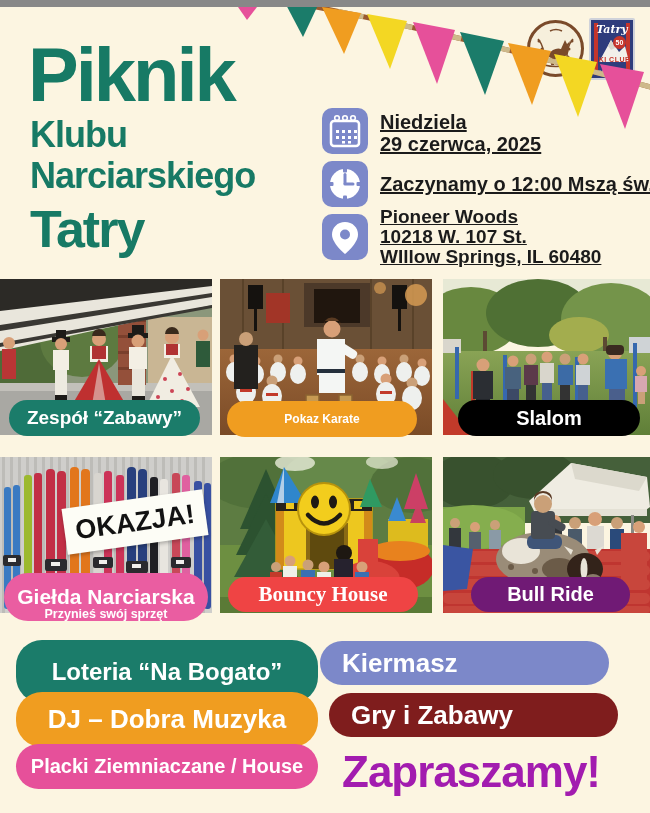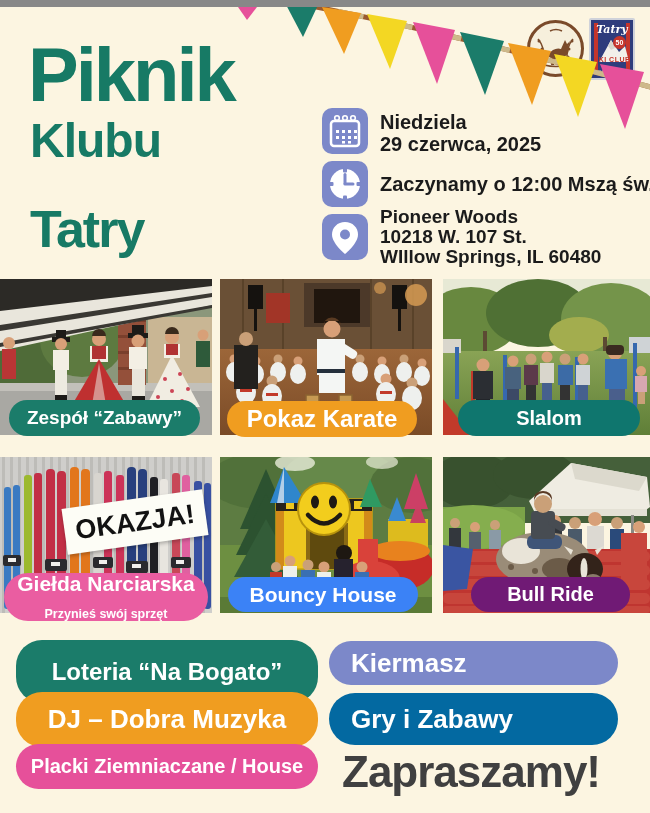--- a/index.html
+++ b/index.html
@@ -5,36 +5,36 @@
   * { margin:0; padding:0; box-sizing:border-box; }
   body { background:#888; font-family:"Liberation Sans", sans-serif; }
   .poster {
     position:relative; width:650px; height:813px; margin:7px auto;
     background:#fcf5e1; overflow:hidden;padding-left:48px;
   }
   .abs { position:absolute; }
   
   .title-line { position:absolute; font-weight:bold; line-height:1; letter-spacing:-1px; }
   .t1 { left:28px; top:30px;  font-size:76px; letter-spacing:-3px; }
-  .t2 { left:30px; top:110px; font-size:48px; }
+  .t2 { left:30px; top:110px; font-size:36px; }
   .t3 { left:30px; top:151px; font-size:36px; }
   .t4 { left:30px; top:196px; font-size:52px; letter-spacing:-2px; }
   
   .info-icon { position:absolute; left:322px; width:46px; height:46px; border-radius:10px; }
   .info-text { position:absolute; left:380px; color:#1b1b1b; font-weight:bold; }
-  .info-text div { white-space:nowrap; }
+  .info-text div { white-space:nowrap;text-decoration:underline; }
   
   .photo { position:absolute; overflow:hidden; }
   .photo svg { display:block; }
   
   .pill {
     position:absolute; display:flex; align-items:center; justify-content:center;
     color:#fff; font-weight:bold; border-radius:26px; white-space:nowrap;
   }
-  .pill.two-line { flex-direction:column; justify-content:space-between; line-height:1.05; }
+  .pill.two-line { flex-direction:column; justify-content:flex-end; line-height:1.05; }
   .pill.left-align { justify-content:flex-start; padding-left:22px; }
   .pill .sub { font-size:12.5px; }
   
   .okazja {
     position:absolute; left:64px; top:492px; width:142px; height:46px;
     background:#fdfdf6; color:#121212; font-weight:bold; font-size:27px;
     display:flex; align-items:center; justify-content:center;
     transform:rotate(-8deg); box-shadow:0 2px 4px rgba(0,0,0,.25);
     letter-spacing:0px;
   }
@@ -101,20 +101,21 @@
     <polygon points="367,7 407,14 390,62" fill="#f3d723"></polygon>
     <polygon points="413,15 455,23 437,77" fill="#e6509a"></polygon>
     <polygon points="460,25 504,34 485,88" fill="#1b7c6a"></polygon>
     <polygon points="508,36 551,44 532,98" fill="#f09d20"></polygon>
     <polygon points="554,47 597,55 578,110" fill="#f3d723"></polygon>
     <polygon points="600,57 644,65 625,122" fill="#e6509a"></polygon>
   </svg>
 
   <div class="title-line t1" style="color: rgb(23, 122, 101);">Piknik</div>
   <div class="title-line t2" style="color: rgb(23, 122, 101);">Klubu</div>
+  <div class="title-line t3" style="color: rgb(23, 122, 101);">Narciarskiego</div>
   <div class="title-line t4" style="color: rgb(23, 122, 101);">Tatry</div>
 
   <div class="info-icon" style="top: 101px; background: rgb(124, 136, 201);">
     <svg width="46" height="46" viewBox="0 0 46 46">
       <rect x="9" y="13" width="28" height="25" rx="3" fill="none" stroke="#fff" stroke-width="2.5"></rect>
       <circle cx="15" cy="10" r="2.3" fill="none" stroke="#fff" stroke-width="1.6"></circle>
       <circle cx="23" cy="10" r="2.3" fill="none" stroke="#fff" stroke-width="1.6"></circle>
       <circle cx="31" cy="10" r="2.3" fill="none" stroke="#fff" stroke-width="1.6"></circle>
       <g fill="#fff">
         <rect x="14" y="22" width="3" height="3"></rect>
@@ -516,30 +517,30 @@
       <rect x="88" y="54" width="24" height="28" rx="4" fill="#474c52"></rect>
       <rect x="108" y="60" width="18" height="8" rx="4" fill="#474c52" transform="rotate(28 108 60)"></rect>
       <circle cx="100" cy="47" r="9" fill="#caa078"></circle>
       <path d="M91,45 a9,9 0 0 1 18,0 l0,-4 a9,7 0 0 0 -18,0 z" fill="#5a3a24"></path>
     </svg>
   </div>
 
   <div class="okazja">OKAZJA!</div>
 
   <div class="pill" style="left: 9px; top: 393px; width: 191px; height: 36px; font-size: 19px; background: rgb(27, 124, 106);">Zespół “Zabawy”</div>
-  <div class="pill" style="left: 227px; top: 394px; width: 190px; height: 36px; font-size: 24px; background: rgb(240, 157, 32);">Pokaz Karate</div>
-  <div class="pill" style="left: 458px; top: 393px; width: 182px; height: 36px; font-size: 20px; background: #0f766e;">Slalom</div>
+  <div class="pill" style="left: 227px; top: 394px; width: 190px; height: 36px; font-size: 12px; background: rgb(240, 157, 32);">Pokaz Karate</div>
+  <div class="pill" style="left: 458px; top: 393px; width: 182px; height: 36px; font-size: 20px; background: #000000;">Slalom</div>
   <div class="pill two-line" style="left: 4px; top: 566px; width: 204px; height: 48px; font-size: 21px; background: rgb(234, 93, 161);">
     <div>Giełda Narciarska</div>
     <div class="sub">Przynieś swój sprzęt</div>
   </div>
-  <div class="pill" style="left: 228px; top: 570px; width: 190px; height: 35px; font-size: 21px; background: #3b82f6;">Bouncy House</div>
+  <div class="pill" style="left: 228px; top: 570px; width: 190px; height: 35px; font-size: 21px; background: #ef4444; font-family: Liberation Serif, serif;">Bouncy House</div>
   <div class="pill" style="left: 471px; top: 570px; width: 159px; height: 35px; font-size: 20px; background: #701a75;">Bull Ride</div>
 
   <div class="pill" style="left: 16px; top: 633px; width: 302px; height: 63px; font-size: 24px; background: rgb(27, 124, 106);">Loteria “Na Bogato”</div>
-  <div class="pill left-align" style="left: 329px; top: 634px; width: 289px; height: 44px; font-size: 26px; background: rgb(124, 136, 201);">Kiermasz</div>
+  <div class="pill left-align" style="left: 320px; top: 634px; width: 289px; height: 44px; font-size: 26px; background: rgb(124, 136, 201);">Kiermasz</div>
   <div class="pill" style="left: 16px; top: 685px; width: 302px; height: 55px; font-size: 26px; background: rgb(240, 157, 32);">DJ – Dobra Muzyka</div>
-  <div class="pill left-align" style="left: 329px; top: 686px; width: 289px; height: 52px; font-size: 26px; background: #0369a1;">Gry i Zabawy</div>
+  <div class="pill left-align" style="left: 329px; top: 686px; width: 289px; height: 44px; font-size: 26px; background: #7f1d1d;">Gry i Zabawy</div>
   <div class="pill" style="left: 16px; top: 737px; width: 302px; height: 45px; font-size: 20px; background: rgb(230, 80, 154);">Placki Ziemniaczane / House</div>
 
-  <div class="closing" style="color: #404040;">Zapraszamy!</div>
+  <div class="closing" style="color: #a21caf;">Zapraszamy!</div>
 
 </div>
 
 </body></html>

